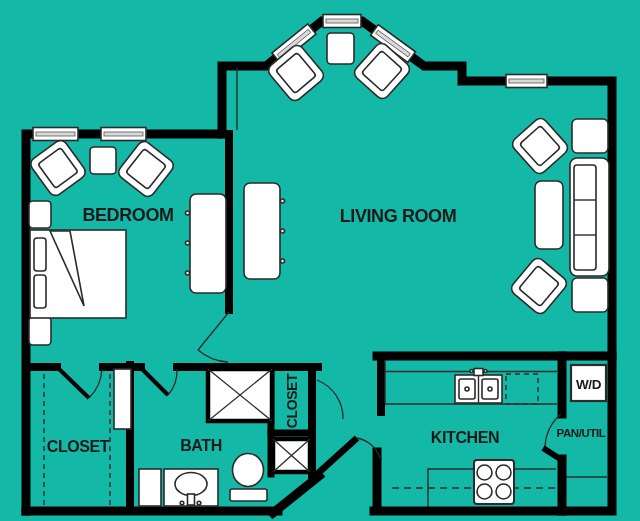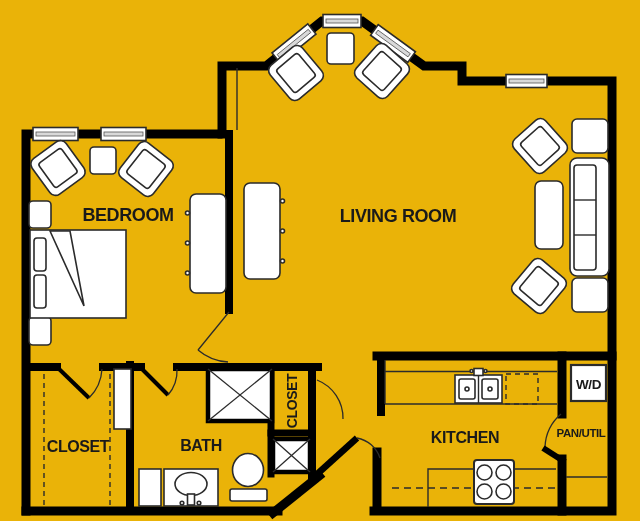--- a/index.html
+++ b/index.html
@@ -1,16 +1,16 @@
 <!DOCTYPE html>
 <html><head>
 <meta charset="utf-8">
 <style>
   html,body{margin:0;padding:0;background:#ffffff;}
-  .stage{width:640px;height:521px;position:relative;background:#eab308;overflow:hidden;
+  .stage{width:640px;height:521px;position:relative;background:#14b8a6;overflow:hidden;
          font-family:"Liberation Sans", sans-serif;}
   svg text{font-family:"Liberation Sans", sans-serif;font-weight:700;fill:#1a1a1a;letter-spacing:-0.4px;}
   .wall{stroke:#000000;fill:none;stroke-linecap:square;stroke-linejoin:miter;}
   .thin{stroke:#2b2b2b;fill:#ffffff;stroke-width:1.6;}
   .line{stroke:#2b2b2b;fill:none;stroke-width:1.4;}
   .arc{stroke:#2b2b2b;fill:none;stroke-width:1.3;}
   .leaf{stroke:#000000;fill:none;stroke-width:4;stroke-linecap:butt;}
   .xbox{stroke:#000000;fill:#ffffff;stroke-width:4.5;}
   .xline{stroke:#2b2b2b;stroke-width:1.3;}
   .dash{stroke:#2b2b2b;fill:none;stroke-width:1.4;stroke-dasharray:5 4;}

